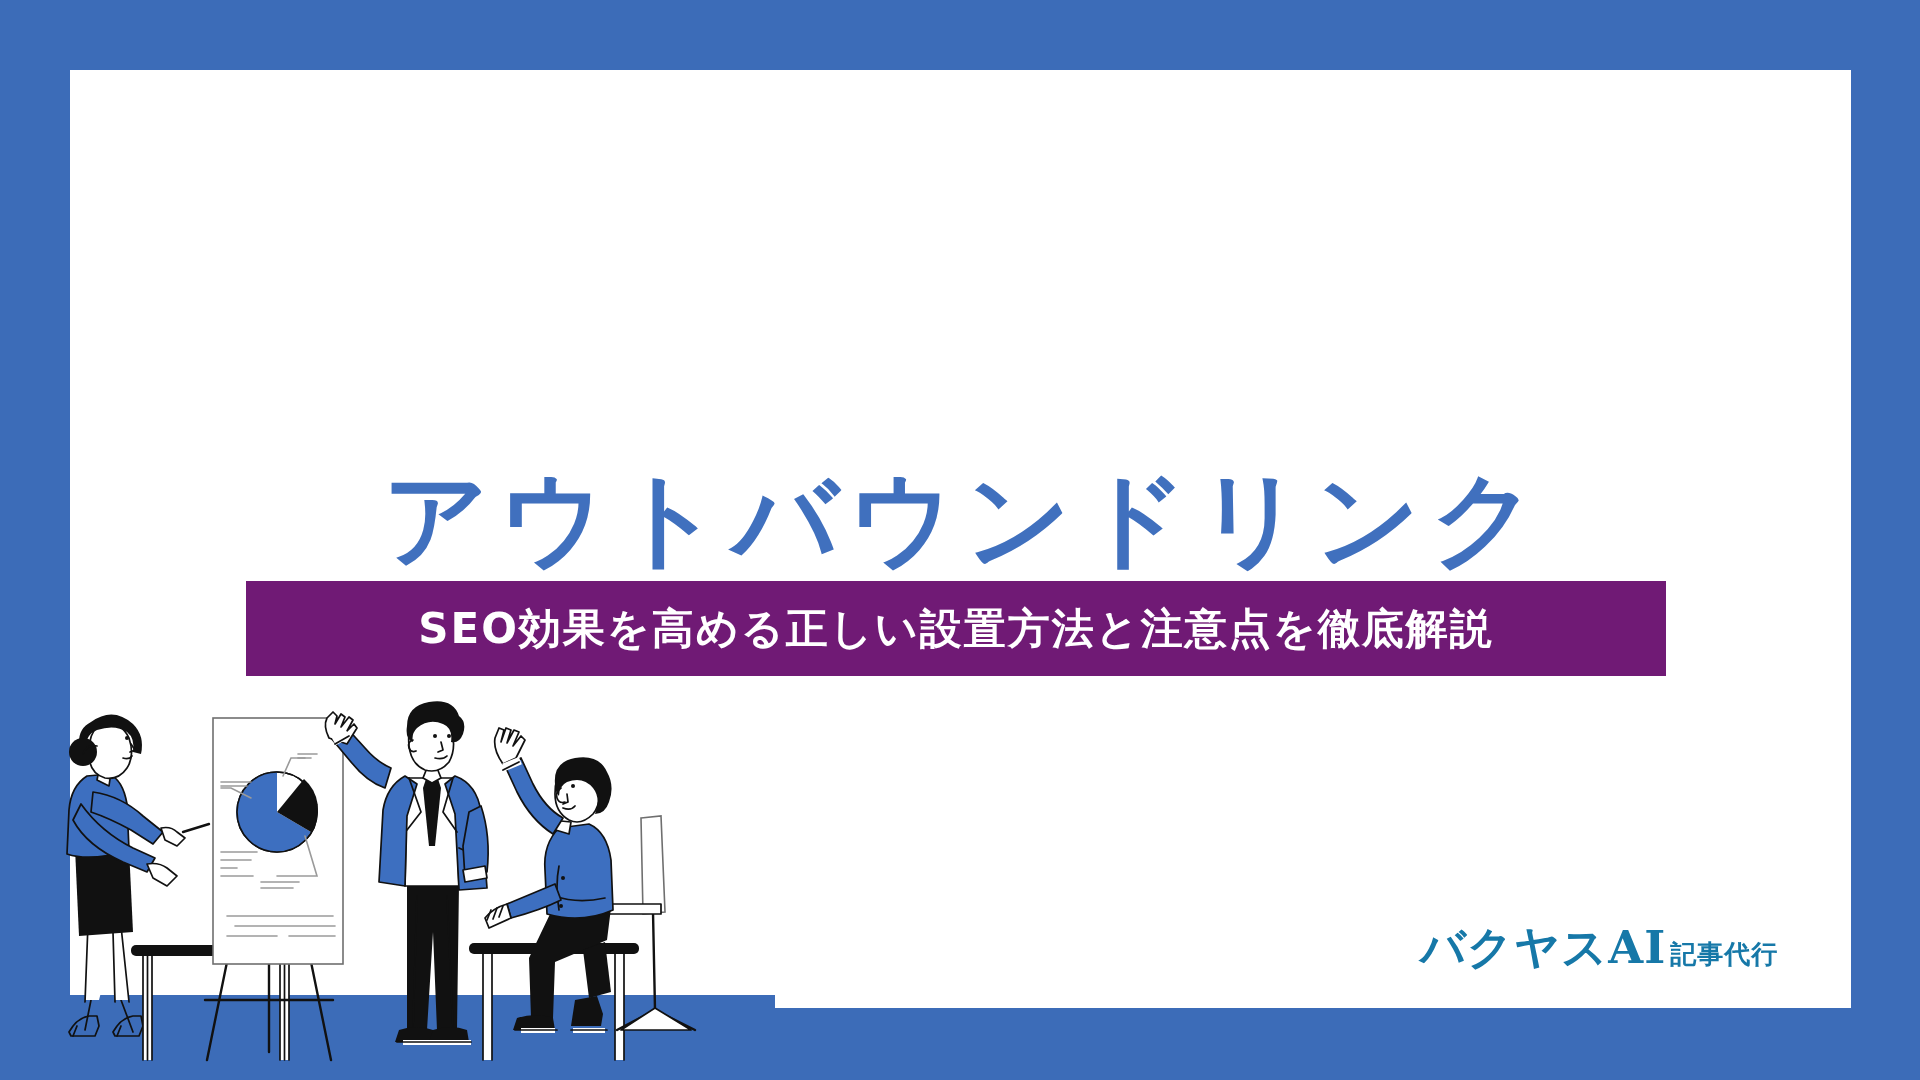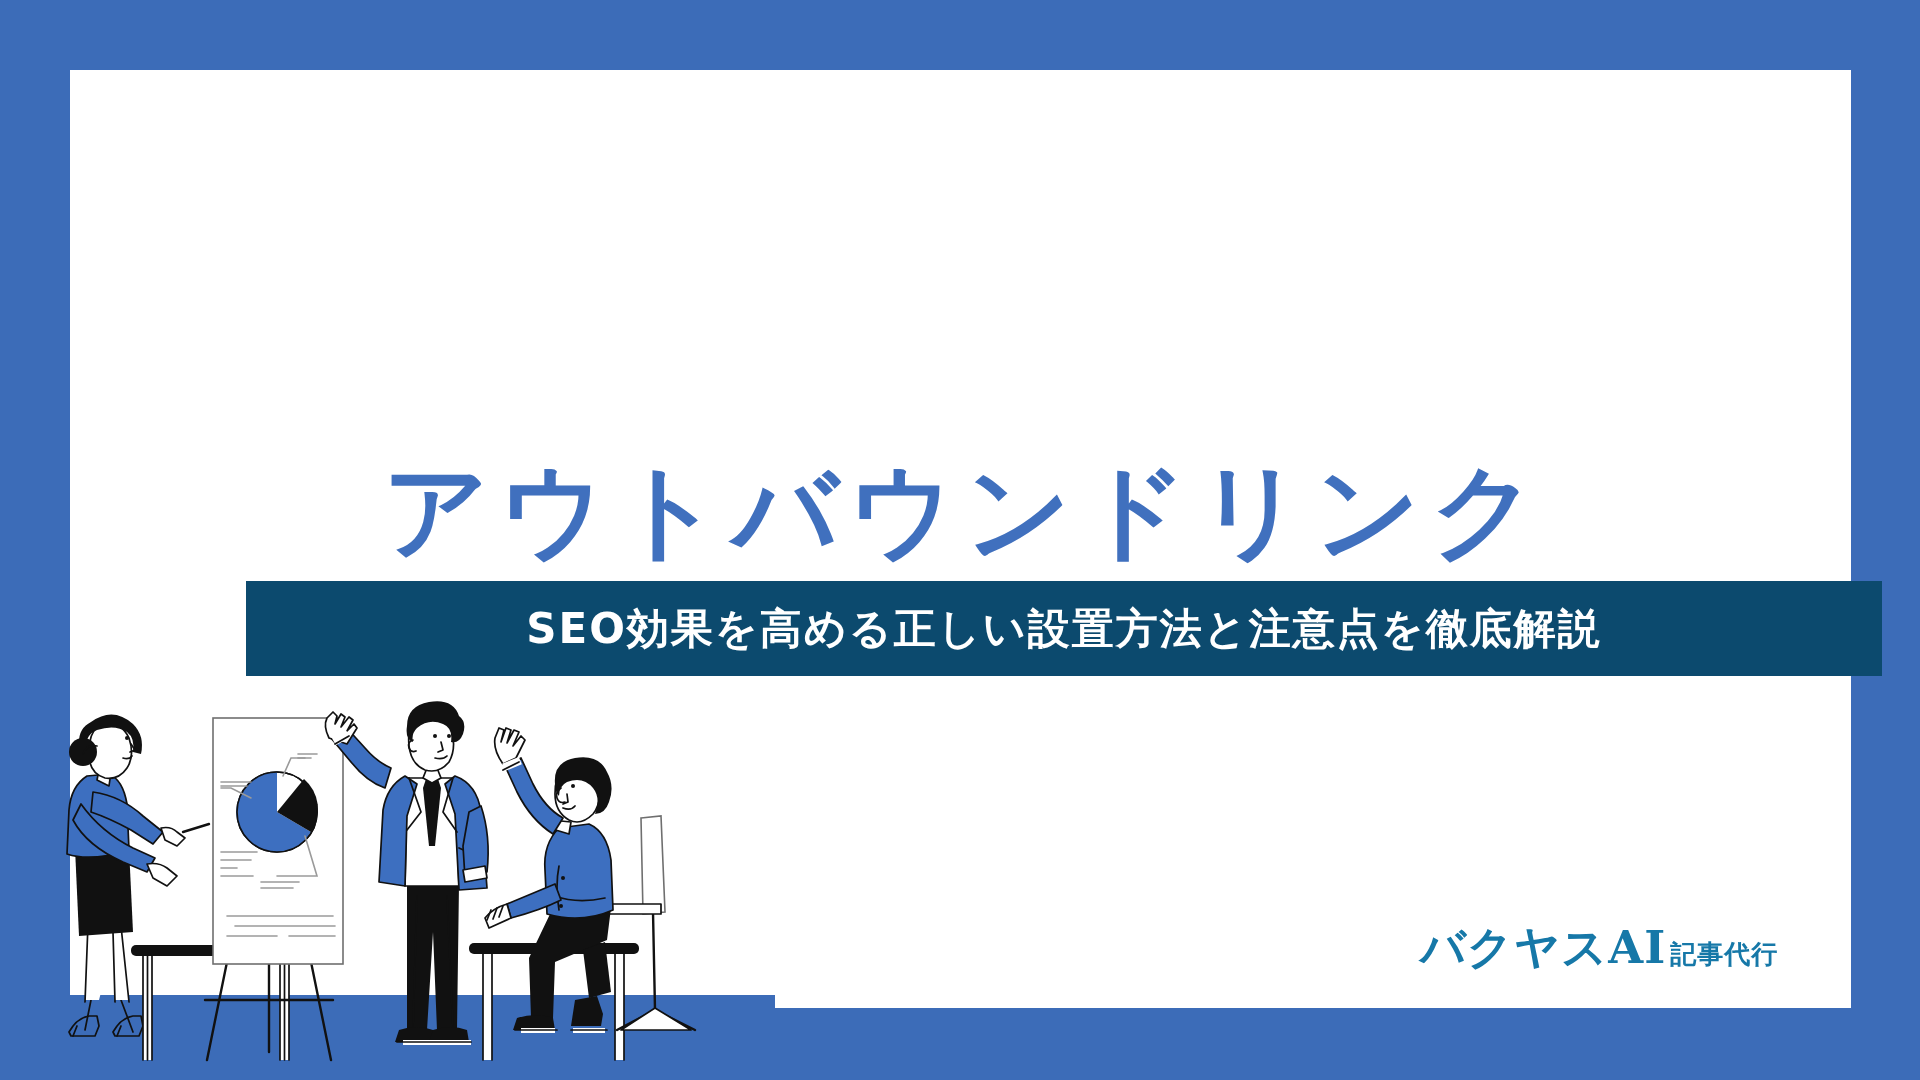--- a/index.html
+++ b/index.html
@@ -27,41 +27,41 @@
     top: 70px;
     width: 1781px;
     height: 938px;
     background: #ffffff;
   }
 
   
   .title {
     position: absolute;
     left: 0;
-    top: 387px;
+    top: 395px;
     width: 1920px;
     text-align: center;
     color: #4070BE;
     font-family: "DejaVu Sans", "Liberation Sans", sans-serif;
     font-size: 104px;
     font-weight: 700;
     letter-spacing: 10px;
     line-height: 1.05;
     white-space: nowrap;
     text-indent: 10px;
   }
 
   
   .subtitle-band {
     position: absolute;
     left: 246px;
     top: 581px;
-    width: 1636px;
+    width: 1420px;
     height: 95px;
-    background: #0c4a6e;
+    background: #701a75;
     display: flex;
     align-items: center;
     justify-content: center;
   }
   .subtitle-text {
     color: #ffffff;
     font-family: "DejaVu Sans", "Liberation Sans", sans-serif;
     font-size: 42px;
     font-weight: 700;
     letter-spacing: 2px;

